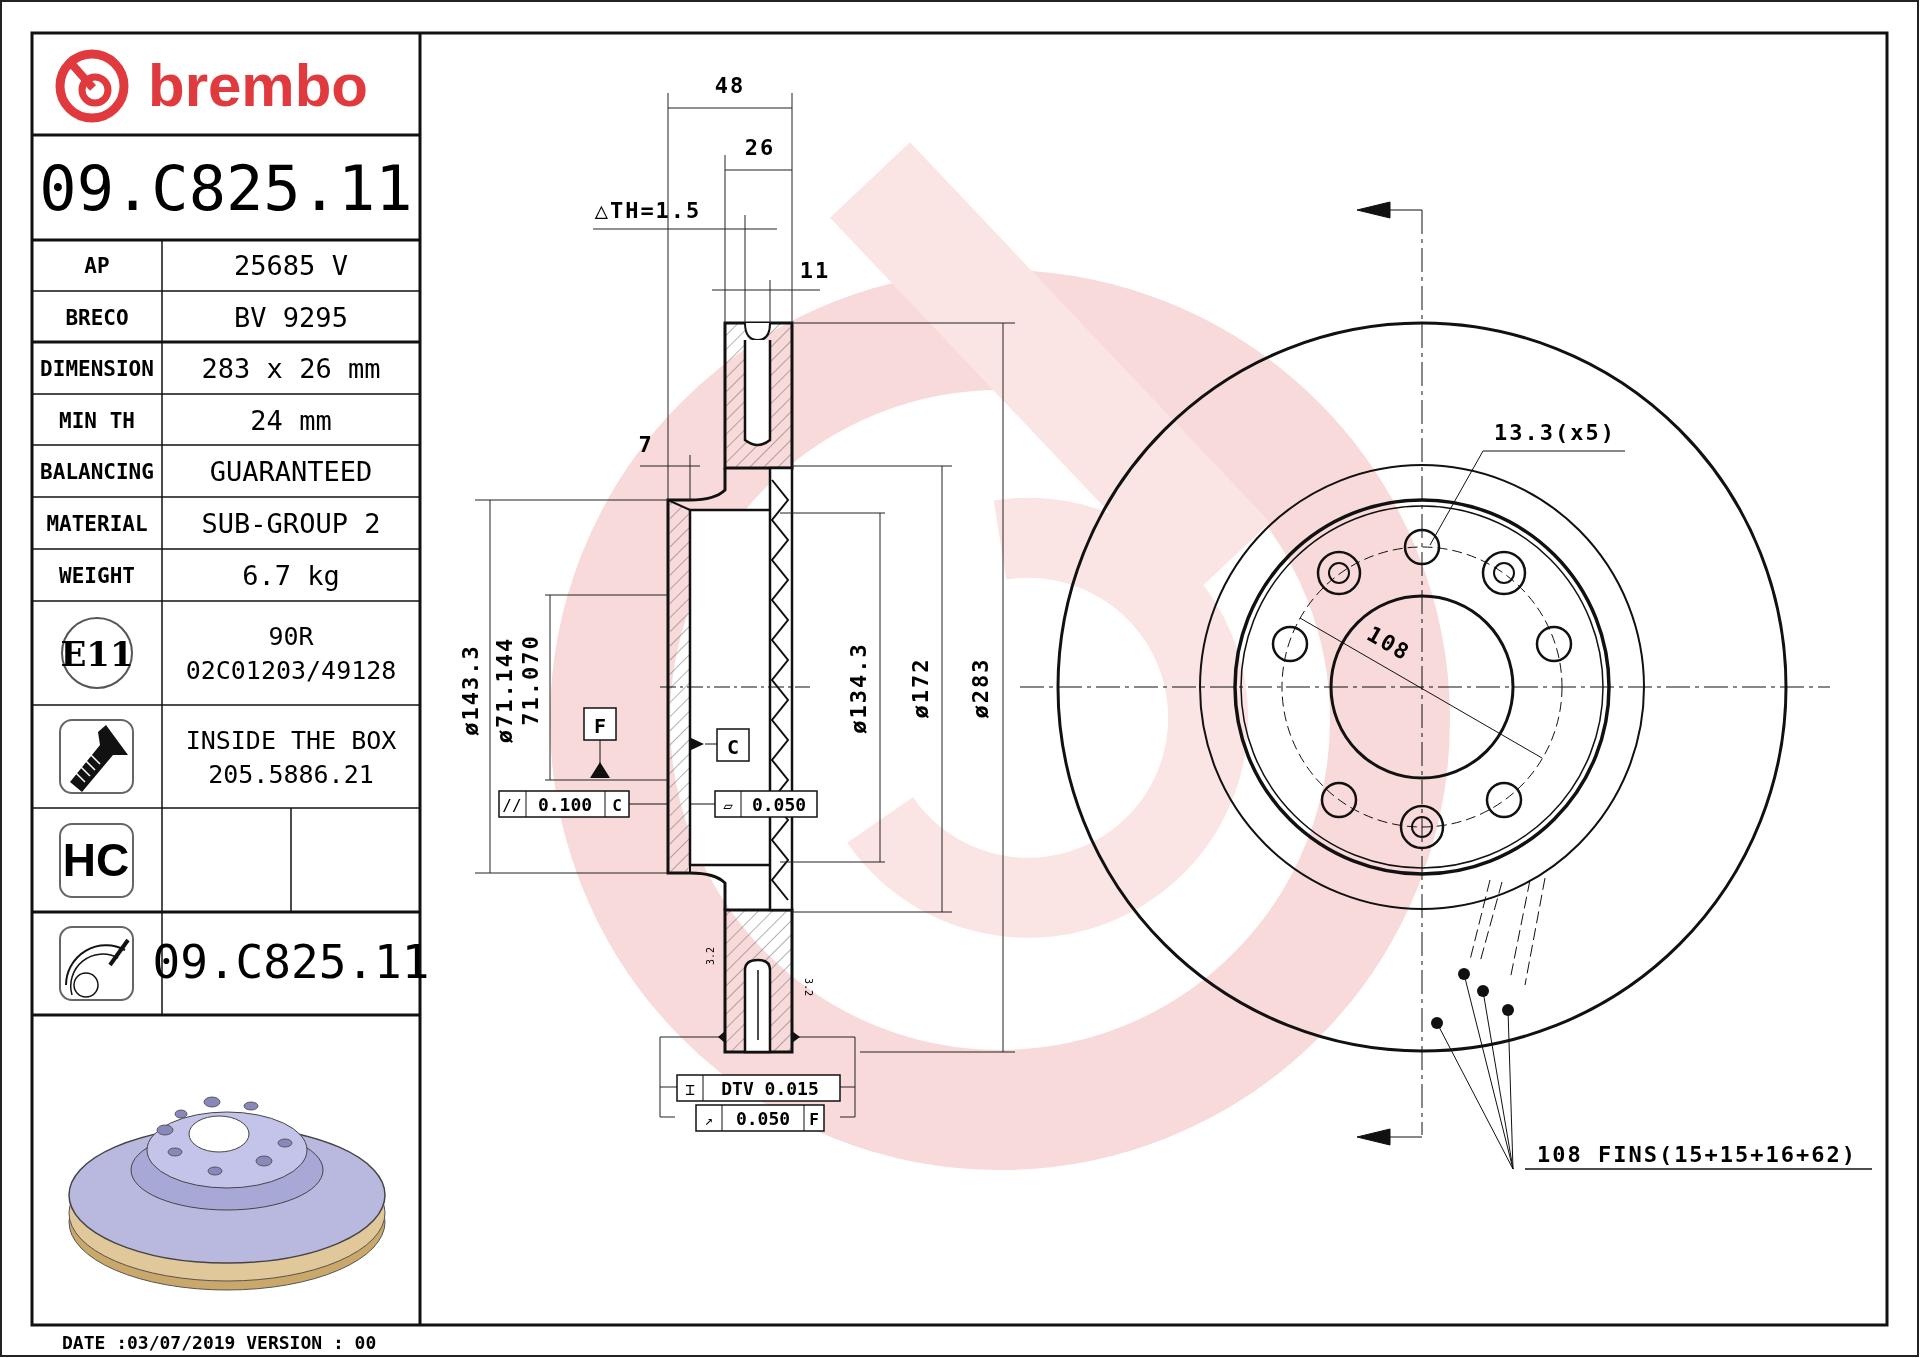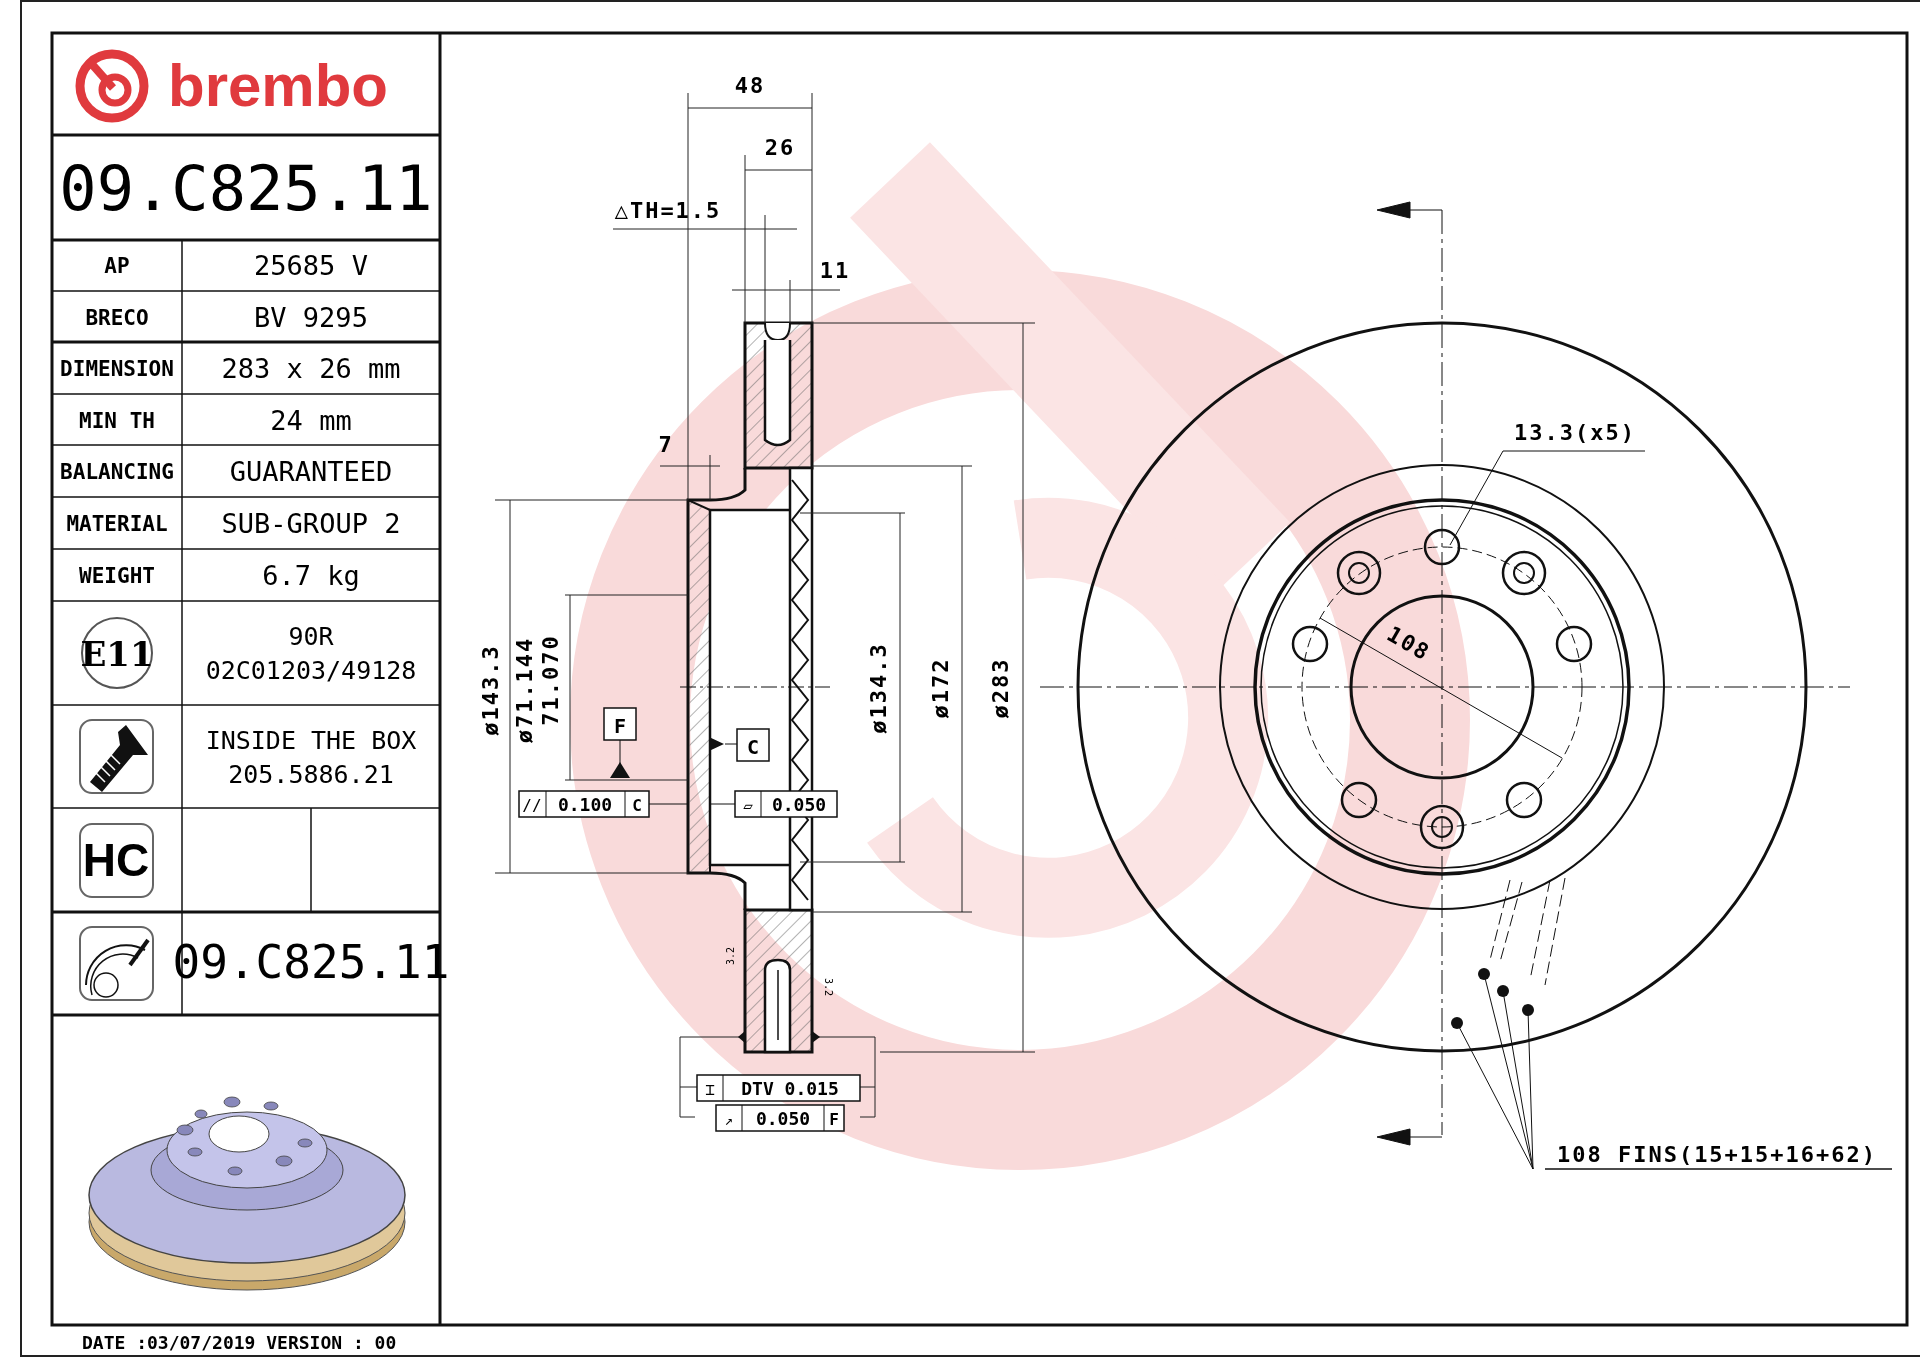--- a/index.html
+++ b/index.html
@@ -1,17 +1,17 @@
 <!DOCTYPE html>
 <html><head>
 <meta charset="utf-8">
 <style>
   html, body { margin:0; padding:0; background:#ffffff; }
   body { width:1920px; height:1358px; position:relative; overflow:hidden; font-family:"Liberation Sans", sans-serif; }
-  .sheet { position:absolute; left:0; top:0; width:1628px; height:1358px;padding-left:20px; }
+  .sheet { position:absolute; left:0; top:0; width:1628px; height:1358px; }
   svg text { font-family:"DejaVu Sans Mono", "Liberation Mono", monospace; }
   .tb-label { font-family:"DejaVu Sans Mono", monospace; font-weight:bold; font-size:21px; }
   .tb-value { font-family:"DejaVu Sans Mono", monospace; font-size:27px; }
   .dim { font-family:"DejaVu Sans Mono", monospace; font-size:22px; font-weight:bold; letter-spacing:2px; }
   .brand { font-family:"Liberation Sans", sans-serif; font-weight:bold; }
 </style>
 </head>
 <body>
 
 <div class="sheet">

